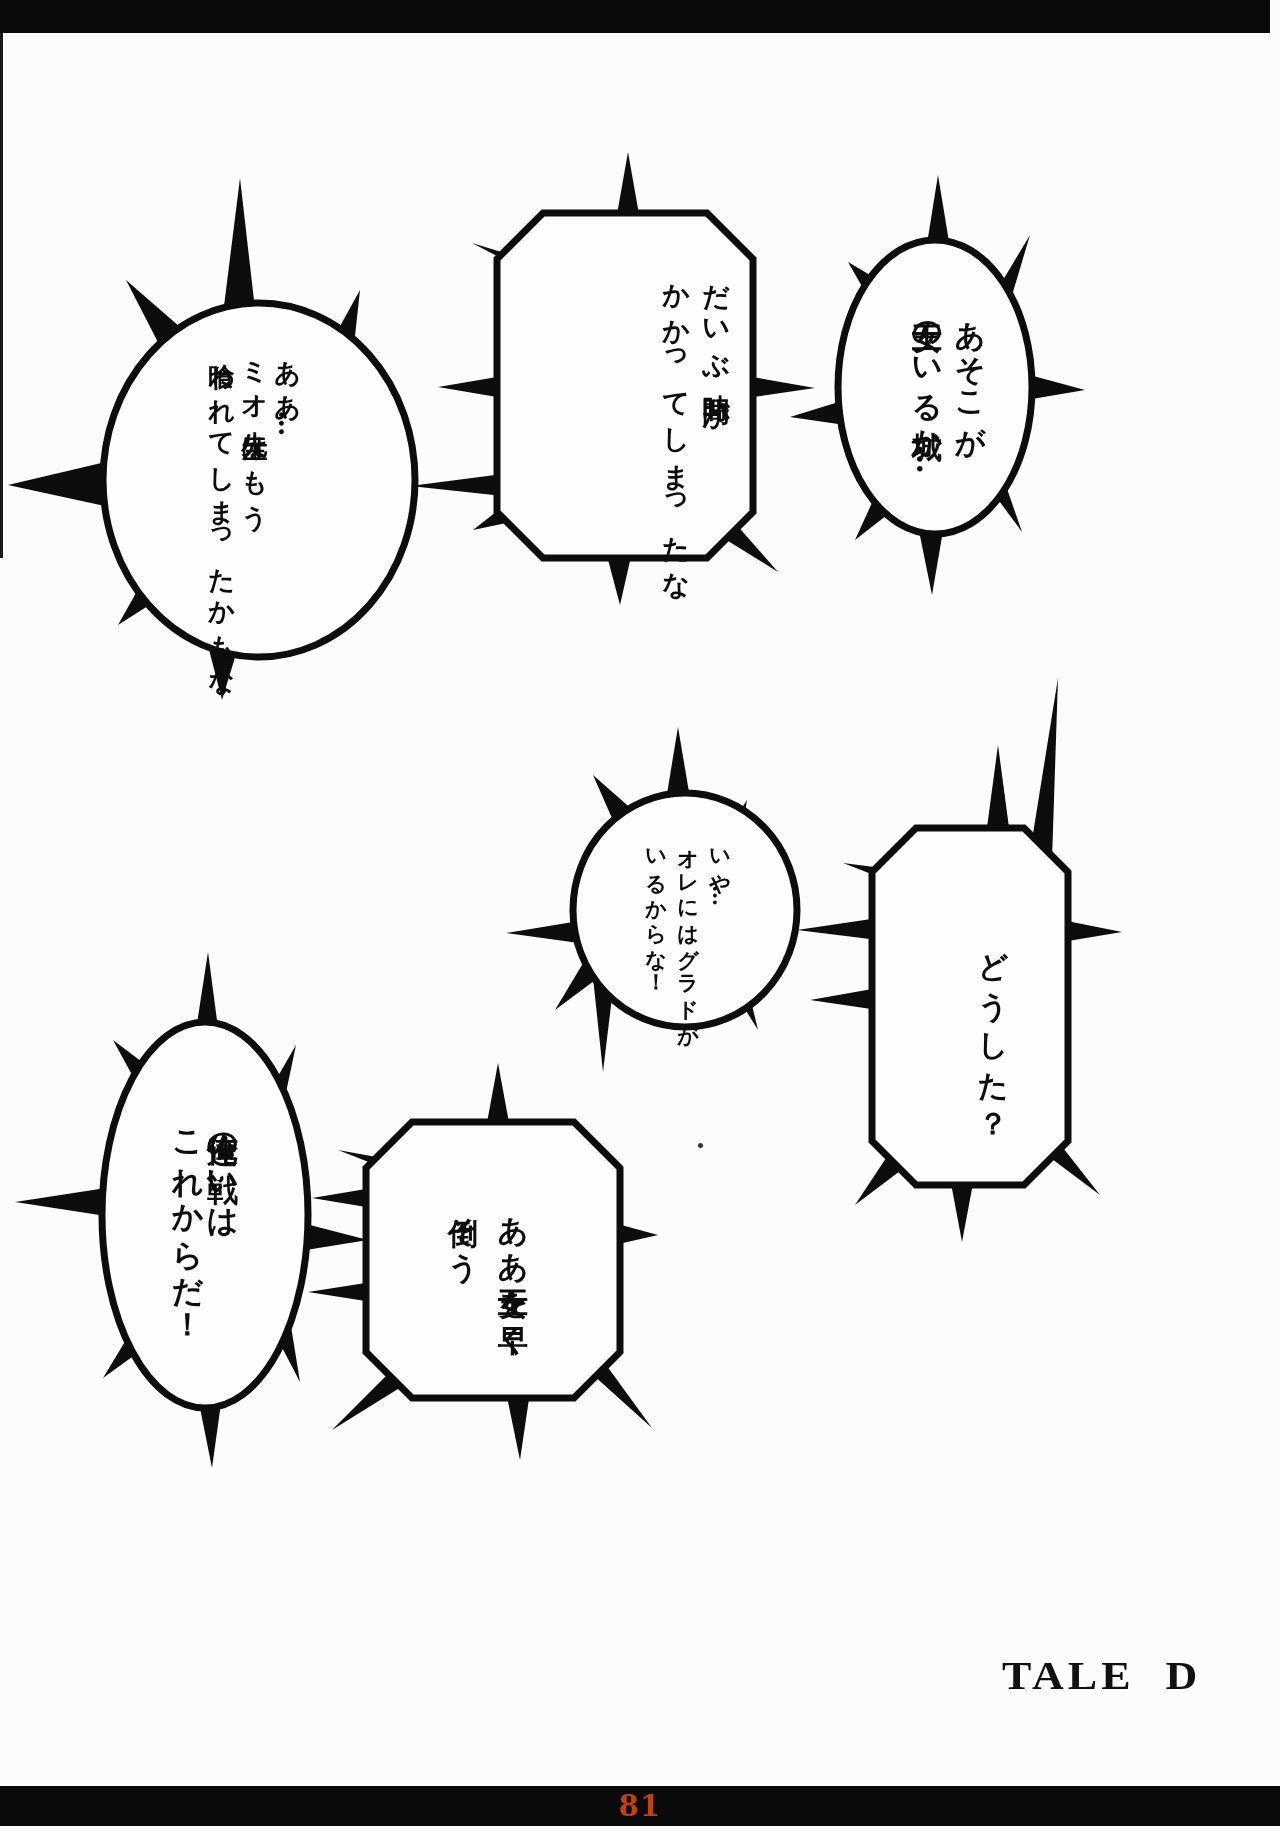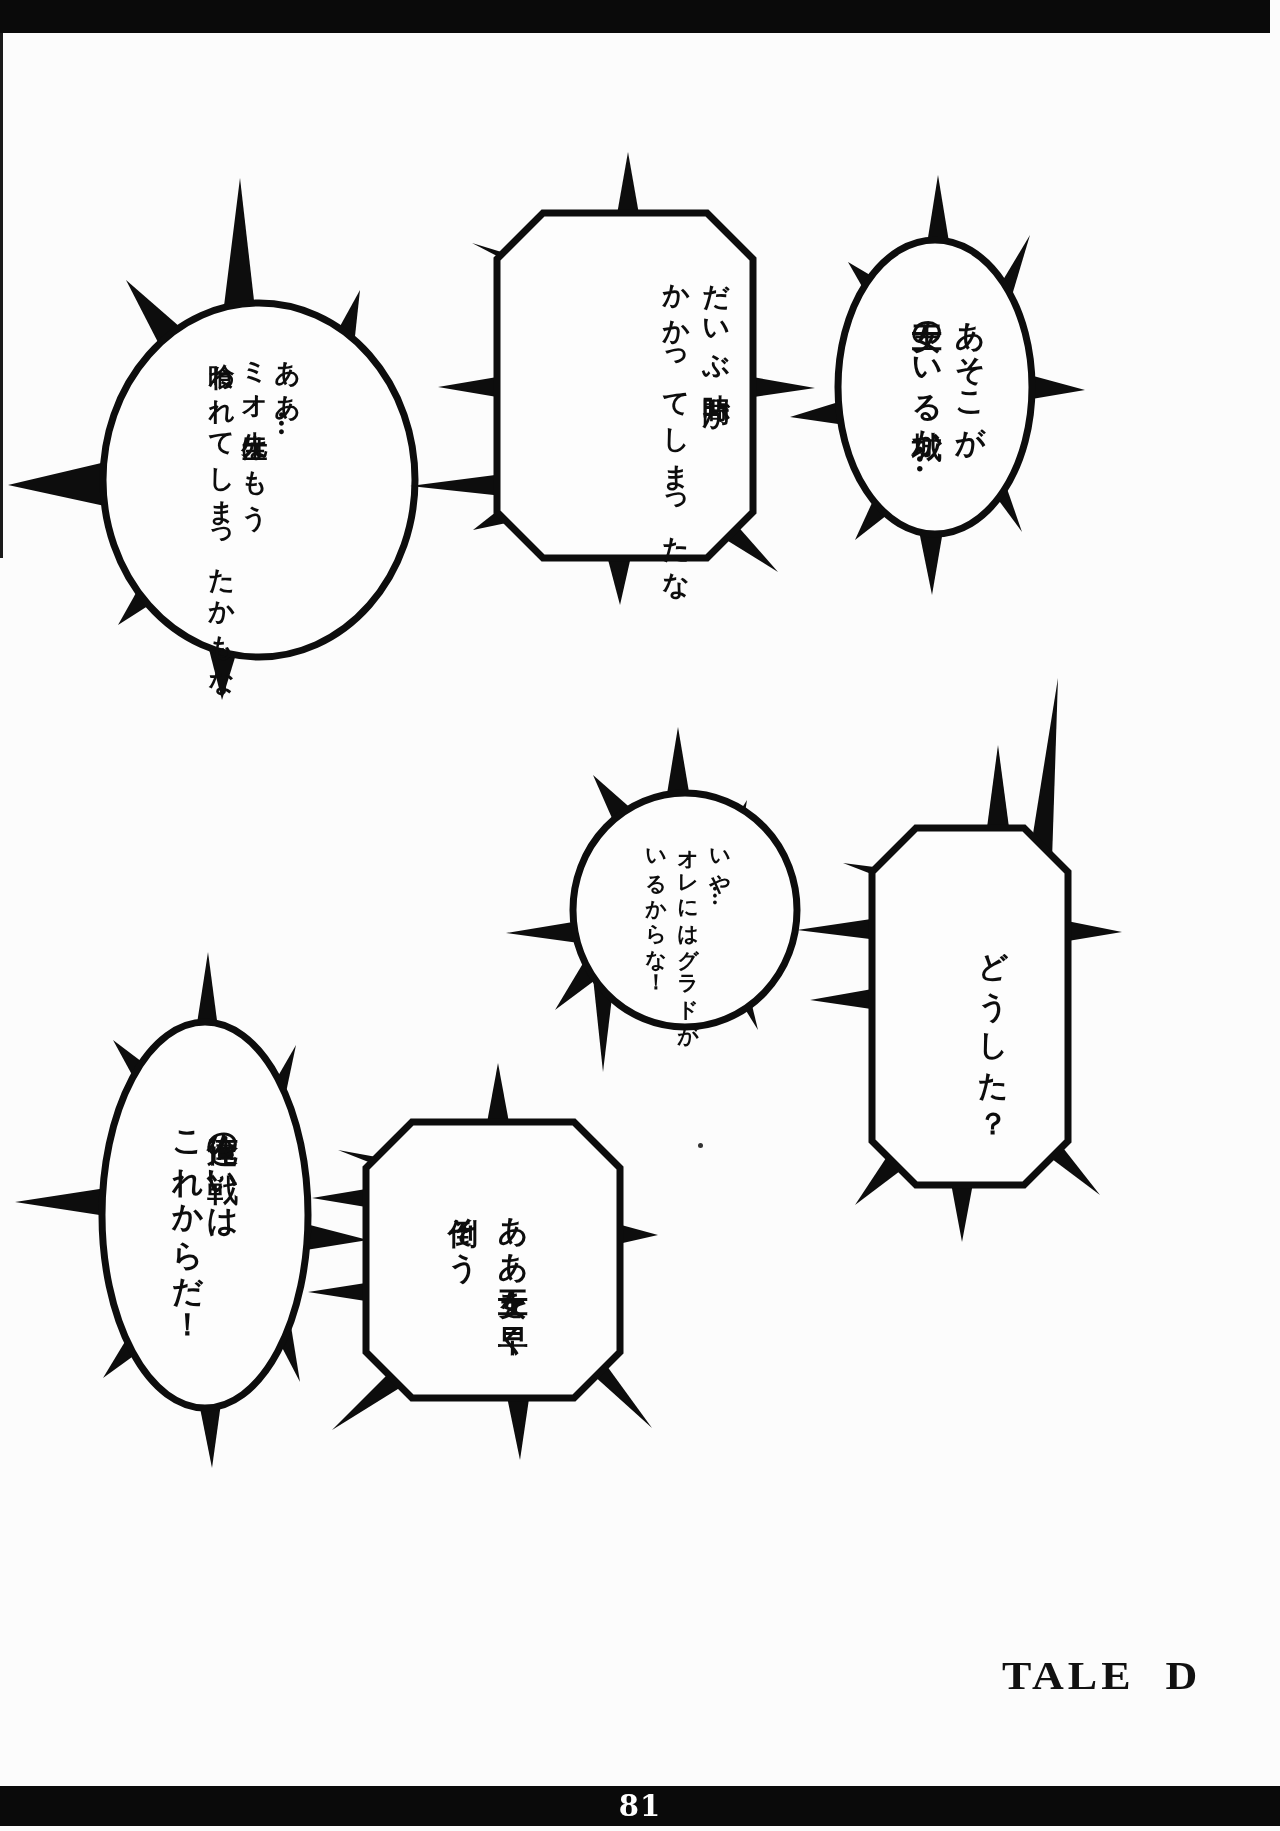--- a/index.html
+++ b/index.html
@@ -7,21 +7,21 @@
     position:relative;
     width:1280px;height:1831px;
     background:#fcfcfc;
     overflow:hidden;
     font-family:"DejaVu Serif","Liberation Serif",serif;
   }
   .bar{position:absolute;background:#0a0a0a;}
   #top-bar{left:0;top:0;width:1270px;height:33px;}
   #left-line{left:0;top:0;width:3px;height:558px;background:#1a1a1a;}
   #bottom-bar{left:0;top:1786px;width:1280px;height:40px;display:flex;align-items:center;justify-content:center;}
-  #page-number{color:#ffffff;font-size:29px;font-weight:bold;letter-spacing:1px;}
+  #page-number{color:#c2410c;font-size:29px;font-weight:bold;letter-spacing:1px;}
   .bubble{position:absolute;}
   .bubble svg{position:absolute;left:0;top:0;display:block;}
   .bubble svg polygon{fill:#0d0d0d;}
   .bubble svg ellipse,.bubble svg path{fill:#fdfdfd;stroke:#0d0d0d;stroke-width:7px;stroke-linejoin:miter;}
   .vtext{
     position:absolute;
     writing-mode:vertical-rl;
     text-orientation:mixed;
     white-space:pre;
     color:#0d0d0d;

